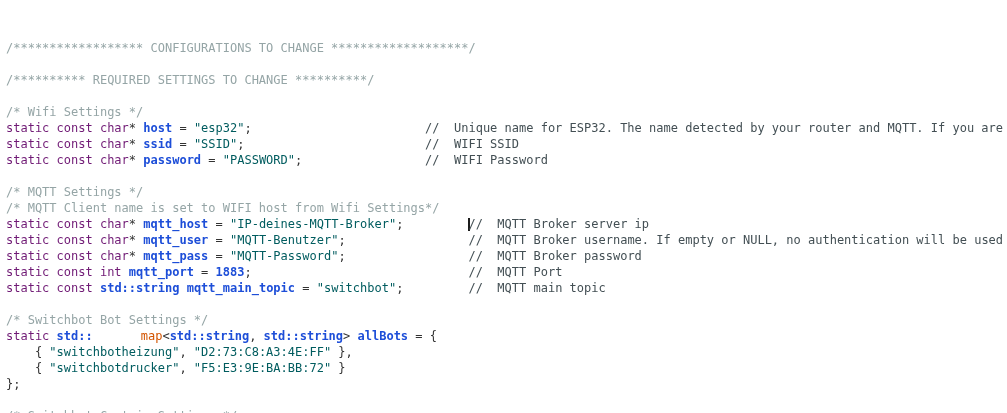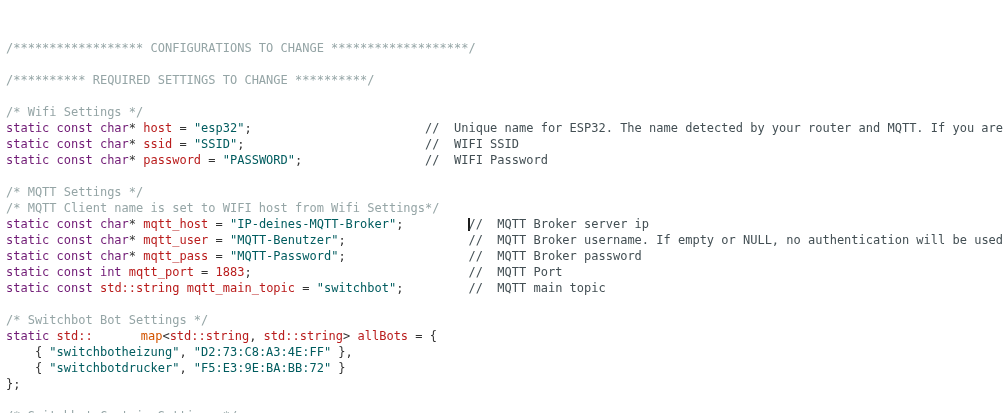--- a/index.html
+++ b/index.html
@@ -18,21 +18,21 @@
     box-sizing: border-box;
     font-size: 12px;
     line-height: 16px;
     white-space: pre;
     cursor: text;
   }
   .line { height: 16px; }
   .tok-k  { color: #701a75; }            
   .tok-o  { color: #D35400; margin-left: 48px; }            
   .tok-s  { color: #005C5F; }            
-  .tok-i  { color: #b91c1c; font-weight: normal; } 
+  .tok-i  { color: #1d4ed8; font-weight: bold; } 
   .tok-p  { color: #333333; }            
   .tok-c1 { color: #95A5A6; }            
   .tok-c2 { color: #434F54; }            
   .caret {
     display: inline-block;
     width: 2px; height: 13px;
     margin-right: -2px;
     vertical-align: text-bottom;
     background: #1c1c1c;
   }

